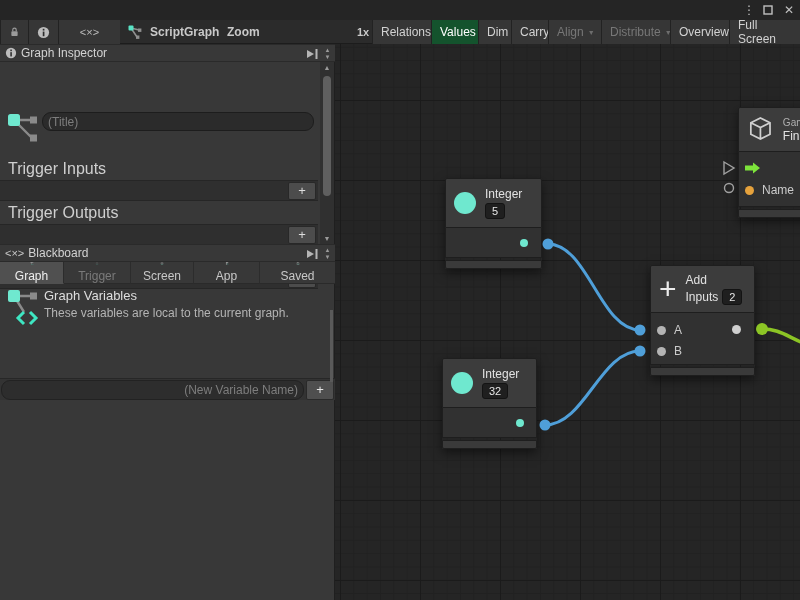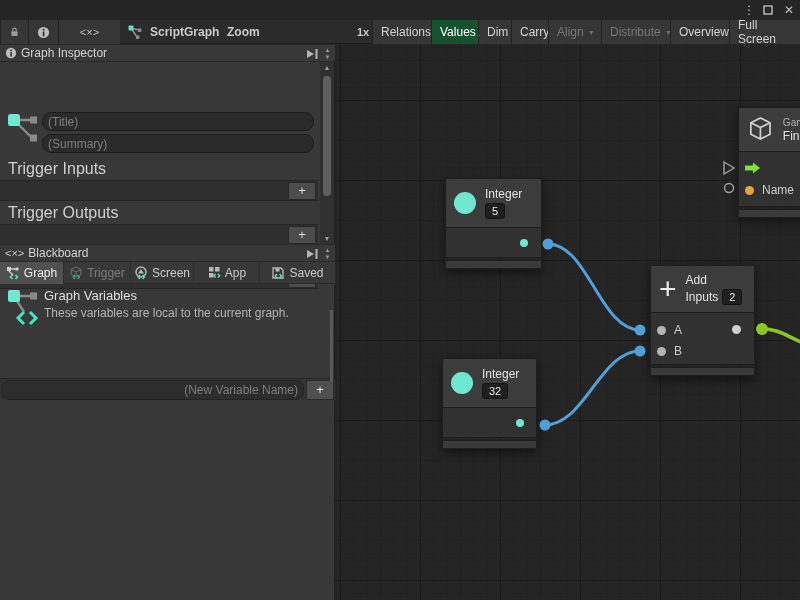--- a/index.html
+++ b/index.html
@@ -28,21 +28,21 @@
   .scr-pair{position:absolute;right:1px;top:1px;width:13px;height:16px;display:flex;flex-direction:column;align-items:center;justify-content:center;color:#9a9a9a;font-size:6px;line-height:7px;}
   .field{position:absolute;background:#2b2b2b;border:1px solid #1d1d1d;border-radius:9px;color:#0ea5e9;font-size:12px;padding:0 5px;outline:none;}
   .field::placeholder{color:#7d7d7d;opacity:1;}
   .seclabel{position:absolute;left:8px;font-size:16px;color:#cfcfcf;}
   .secrow{position:absolute;left:0;width:318px;height:21px;background:#2f2f2f;border-top:1px solid #262626;border-bottom:1px solid #262626;}
   .plusbtn{position:absolute;right:2px;top:1px;width:28px;height:18px;background:#4c4c4c;border:1px solid #282828;border-radius:2px;color:#ddd;font-size:13px;line-height:15px;text-align:center;}
   #insp-scroll{left:320px;top:18px;width:14px;height:182px;background:#303030;}
   #insp-thumb{left:3px;top:14px;width:8px;height:120px;background:#5f5f5f;border-radius:4px;}
   .scr-arrow{position:absolute;left:0;width:14px;text-align:center;color:#9a9a9a;font-size:7px;}
   
-  .bbtab{position:absolute;top:0;height:22px;background:#383838;border-right:1px solid #2c2c2c;border-bottom:1px solid #2a2a2a;display:flex;align-items:center;justify-content:center;gap:4px;font-size:12px;color:#c8c8c8;}
+  .bbtab{position:absolute;top:0;height:22px;background:#383838;border-right:1px solid #2c2c2c;border-bottom:1px solid #2a2a2a;display:flex;align-items:center;justify-content:center;gap:4px;font-size:12px;color:#c8c8c8;flex-direction:column;}
   .bbtab.sel{background:#505050;color:#eee;border-bottom:1px solid #505050;}
   .bbtab.dis{color:#7a7a7a;}
   #vars-title{font-size:13px;color:#dedede;}
   #vars-desc{font-size:12px;color:#b4b4b4;}
   #newvar-row{position:absolute;left:0;top:334px;width:335px;height:22px;background:#333;border-top:1px solid #272727;}
   #newvar-input{left:1px;top:1px;width:303px;height:20px;text-align:right;background:#2d2d2d;border:1px solid #222;}
   #newvar-plus{position:absolute;right:1px;top:1px;width:28px;height:20px;background:#4f4f4f;border:1px solid #2a2a2a;border-radius:2px;color:#e5e5e5;font-size:13px;line-height:17px;text-align:center;}
   #bb-thumb{left:330px;top:266px;width:3px;height:72px;background:#5a5a5a;}
   
   #canvas{left:335px;top:44px;width:465px;height:556px;overflow:hidden;
@@ -158,21 +158,20 @@
         </div>
     </div>
 
     <svg class="abs" style="left:6px;top:68px" width="34" height="34" viewBox="0 0 34 34">
       <path d="M8 8 L26 8 M8 8 L26 26" stroke="#8a8a8a" stroke-width="2.4"></path>
       <rect x="24" y="4.5" width="7" height="7" fill="#8a8a8a"></rect>
       <rect x="24" y="22.5" width="7" height="7" fill="#8a8a8a"></rect>
       <rect x="2" y="2" width="12" height="12" rx="2.5" fill="#6fe8cf"></rect>
     </svg>
     <input class="field" style="left: 42px; top: 68px; width: 272px; height: 19px;" placeholder="(Title)">
-    <input class="field" style="left: 42px; top: 90px; width: 272px; height: 19px;" placeholder="(Summary)">
 
     <div class="seclabel" style="top:116px">Trigger Inputs</div>
     <div class="secrow" style="top:136px">
       <div class="plusbtn">+</div>
     </div>
 
     <div class="seclabel" style="top:160px">Trigger Outputs</div>
     <div class="secrow" style="top:180px">
       <div class="plusbtn">+</div>
     </div>

